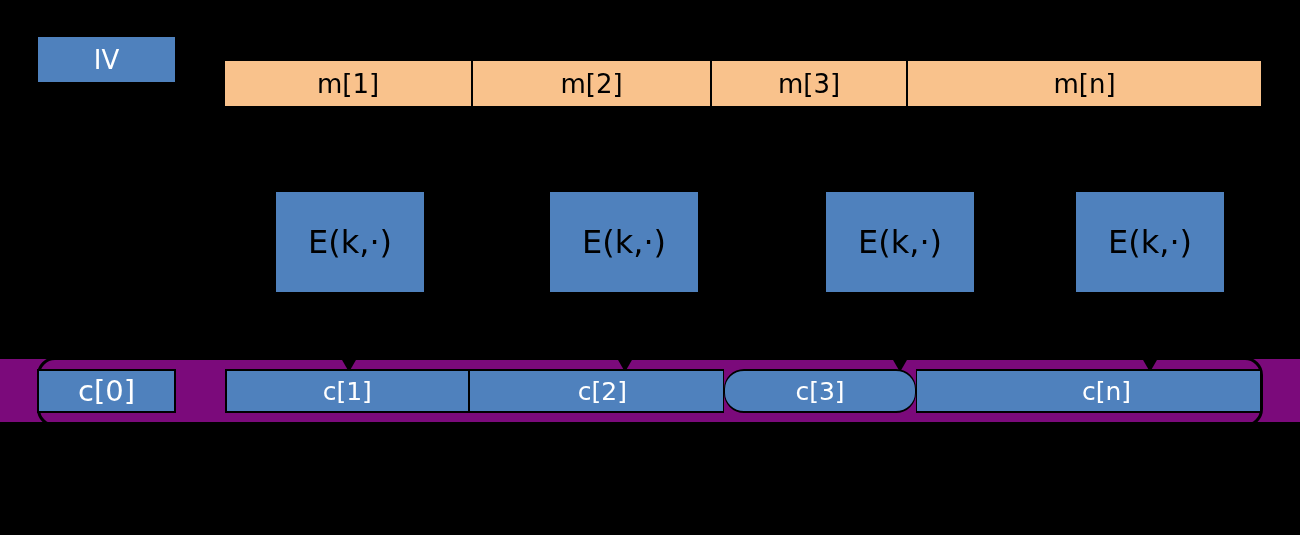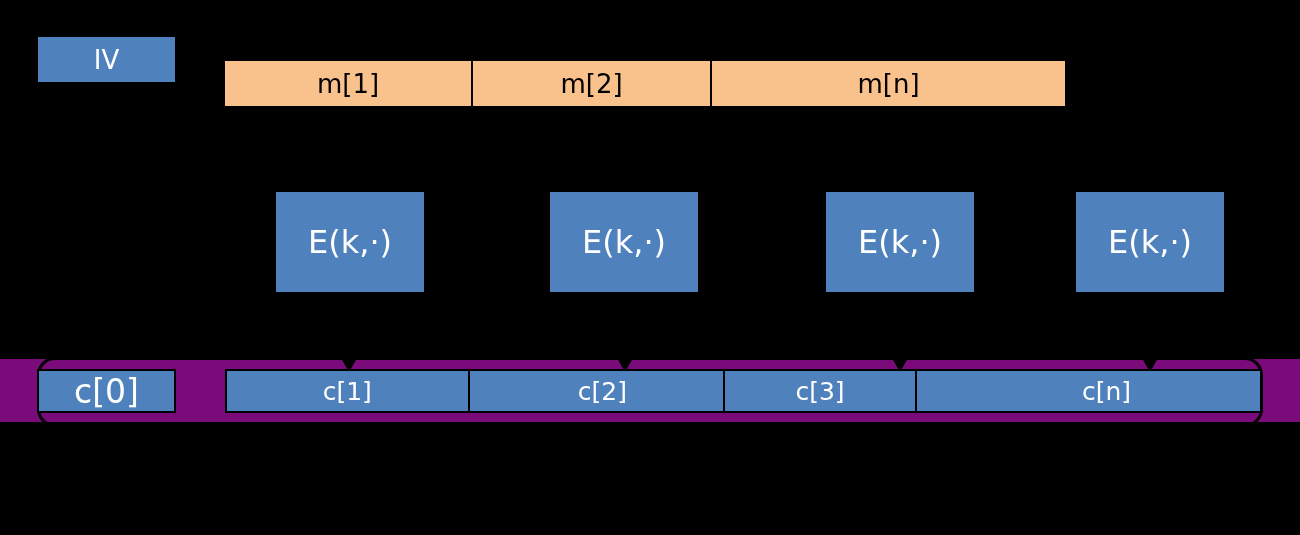--- a/index.html
+++ b/index.html
@@ -60,21 +60,21 @@
     justify-content: center;
     line-height: 1;
     white-space: nowrap;
     user-select: none;
   }
   .msg-cell:last-child { border-right: none; }
 
   
   .enc-box {
     background: #4f81bd;
-    color: #ffffff;
+    color: #000000;
     font-size: 32px;
     top: 192px;
     width: 148px;
     height: 100px;
   }
 
   
   .purple-band {
     position: absolute;
     left: -10px;
@@ -109,21 +109,21 @@
     width: 3px;
     background: #000000;
     top: 292px;
     height: 63px;
   }
 
   
   .c0-box {
     background: #4f81bd;
     color: #ffffff;
-    font-size: 33px;
+    font-size: 29px;
     border: 2px solid #000000;
     left: 37px;
     top: 369px;
     width: 139px;
     height: 44px;
     z-index: 5;
   }
   .cipher-strip {
     position: absolute;
     left: 225px;
@@ -155,20 +155,21 @@
 </head>
 <body>
 
 <div id="canvas">
 
   <div class="blk iv-box">IV</div>
 
   <div class="msg-strip">
     <div class="msg-cell" style="width:248px;">m[1]</div>
     <div class="msg-cell" style="width:239px;">m[2]</div>
+    <div class="msg-cell" style="width:196px;">m[3]</div>
     <div class="msg-cell" style="width:353px;">m[n]</div>
   </div>
 
   <div class="blk enc-box" style="left:276px;">E(k,·)</div>
   <div class="blk enc-box" style="left:550px;">E(k,·)</div>
   <div class="blk enc-box" style="left:826px;">E(k,·)</div>
   <div class="blk enc-box" style="left:1076px;">E(k,·)</div>
 
   <div class="arrow-stem" style="left:348px;"></div>
   <div class="arrow-stem" style="left:624px;"></div>
@@ -182,17 +183,17 @@
   <div class="arrow-head" style="left:889px;"></div>
   <div class="arrow-head" style="left:1139px;"></div>
 
   <div class="outline-rect"></div>
 
   <div class="blk c0-box">c[0]</div>
 
   <div class="cipher-strip">
     <div class="cipher-cell" style="width:249px;">c[1]</div>
     <div class="cipher-cell" style="width:261px;padding-left:12px;">c[2]</div>
-    <div class="cipher-cell" style="width:196px;">c[3]</div>
+    <div class="cipher-cell" style="width:196px;border-radius:20px;">c[3]</div>
     <div class="cipher-cell" style="width:353px;">c[n]</div>
   </div>
 
 </div>
 
 </body></html>

